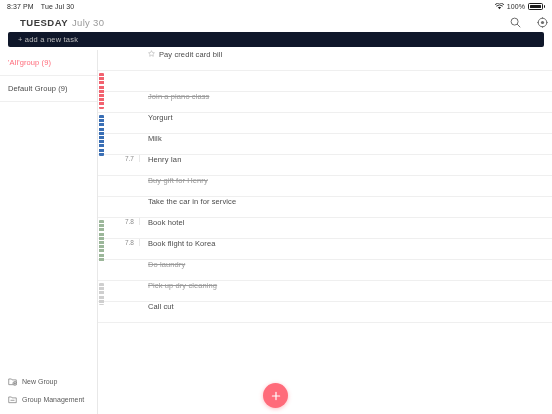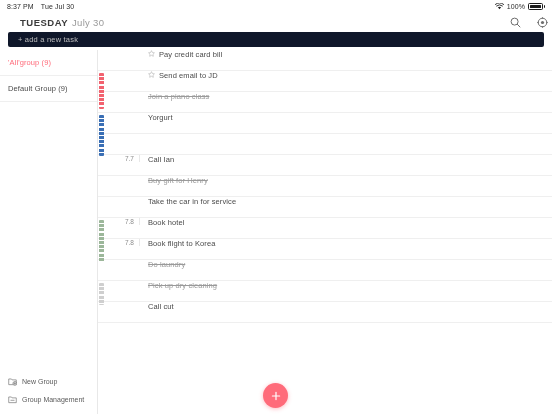--- a/index.html
+++ b/index.html
@@ -210,26 +210,20 @@
           <span class="star-ico"><svg width="7" height="7" viewBox="0 0 10 10">
                 <path d="M5 .9 6.3 3.6 9.2 4 7.1 6 7.6 9 5 7.6 2.4 9 2.9 6 .8 4 3.7 3.6Z" fill="none" stroke="#b5b5b5" stroke-width=".9" stroke-linejoin="round"></path>
               </svg></span>
           <span>Pay credit card bill</span>
         </div>
       </div>
 
       <div class="task-row">
         <div class="marker-col"></div>
         <div class="date-col"></div>
-        <div class="title-col">
-          <span class="star-ico"><svg width="7" height="7" viewBox="0 0 10 10">
-                <path d="M5 .9 6.3 3.6 9.2 4 7.1 6 7.6 9 5 7.6 2.4 9 2.9 6 .8 4 3.7 3.6Z" fill="none" stroke="#b5b5b5" stroke-width=".9" stroke-linejoin="round"></path>
-              </svg></span>
-          <span>Send email to JD</span>
-        </div>
       </div>
 
       <div class="task-row">
         <div class="marker-col"></div>
         <div class="date-col"></div>
         <div class="title-col done">
           <span>Join a piano class</span>
         </div>
       </div>
 
@@ -237,27 +231,30 @@
         <div class="marker-col"></div>
         <div class="date-col"></div>
         <div class="title-col">
           <span>Yorgurt</span>
         </div>
       </div>
 
       <div class="task-row">
         <div class="marker-col"></div>
         <div class="date-col"></div>
+        <div class="title-col">
+          <span>Milk</span>
+        </div>
       </div>
 
       <div class="task-row">
         <div class="marker-col"></div>
         <div class="date-col">7.7</div>
         <div class="title-col">
-          <span>Call Ian</span>
+          <span>Henry Ian</span>
         </div>
       </div>
 
       <div class="task-row">
         <div class="marker-col"></div>
         <div class="date-col"></div>
         <div class="title-col done">
           <span>Buy gift for Henry</span>
         </div>
       </div>

